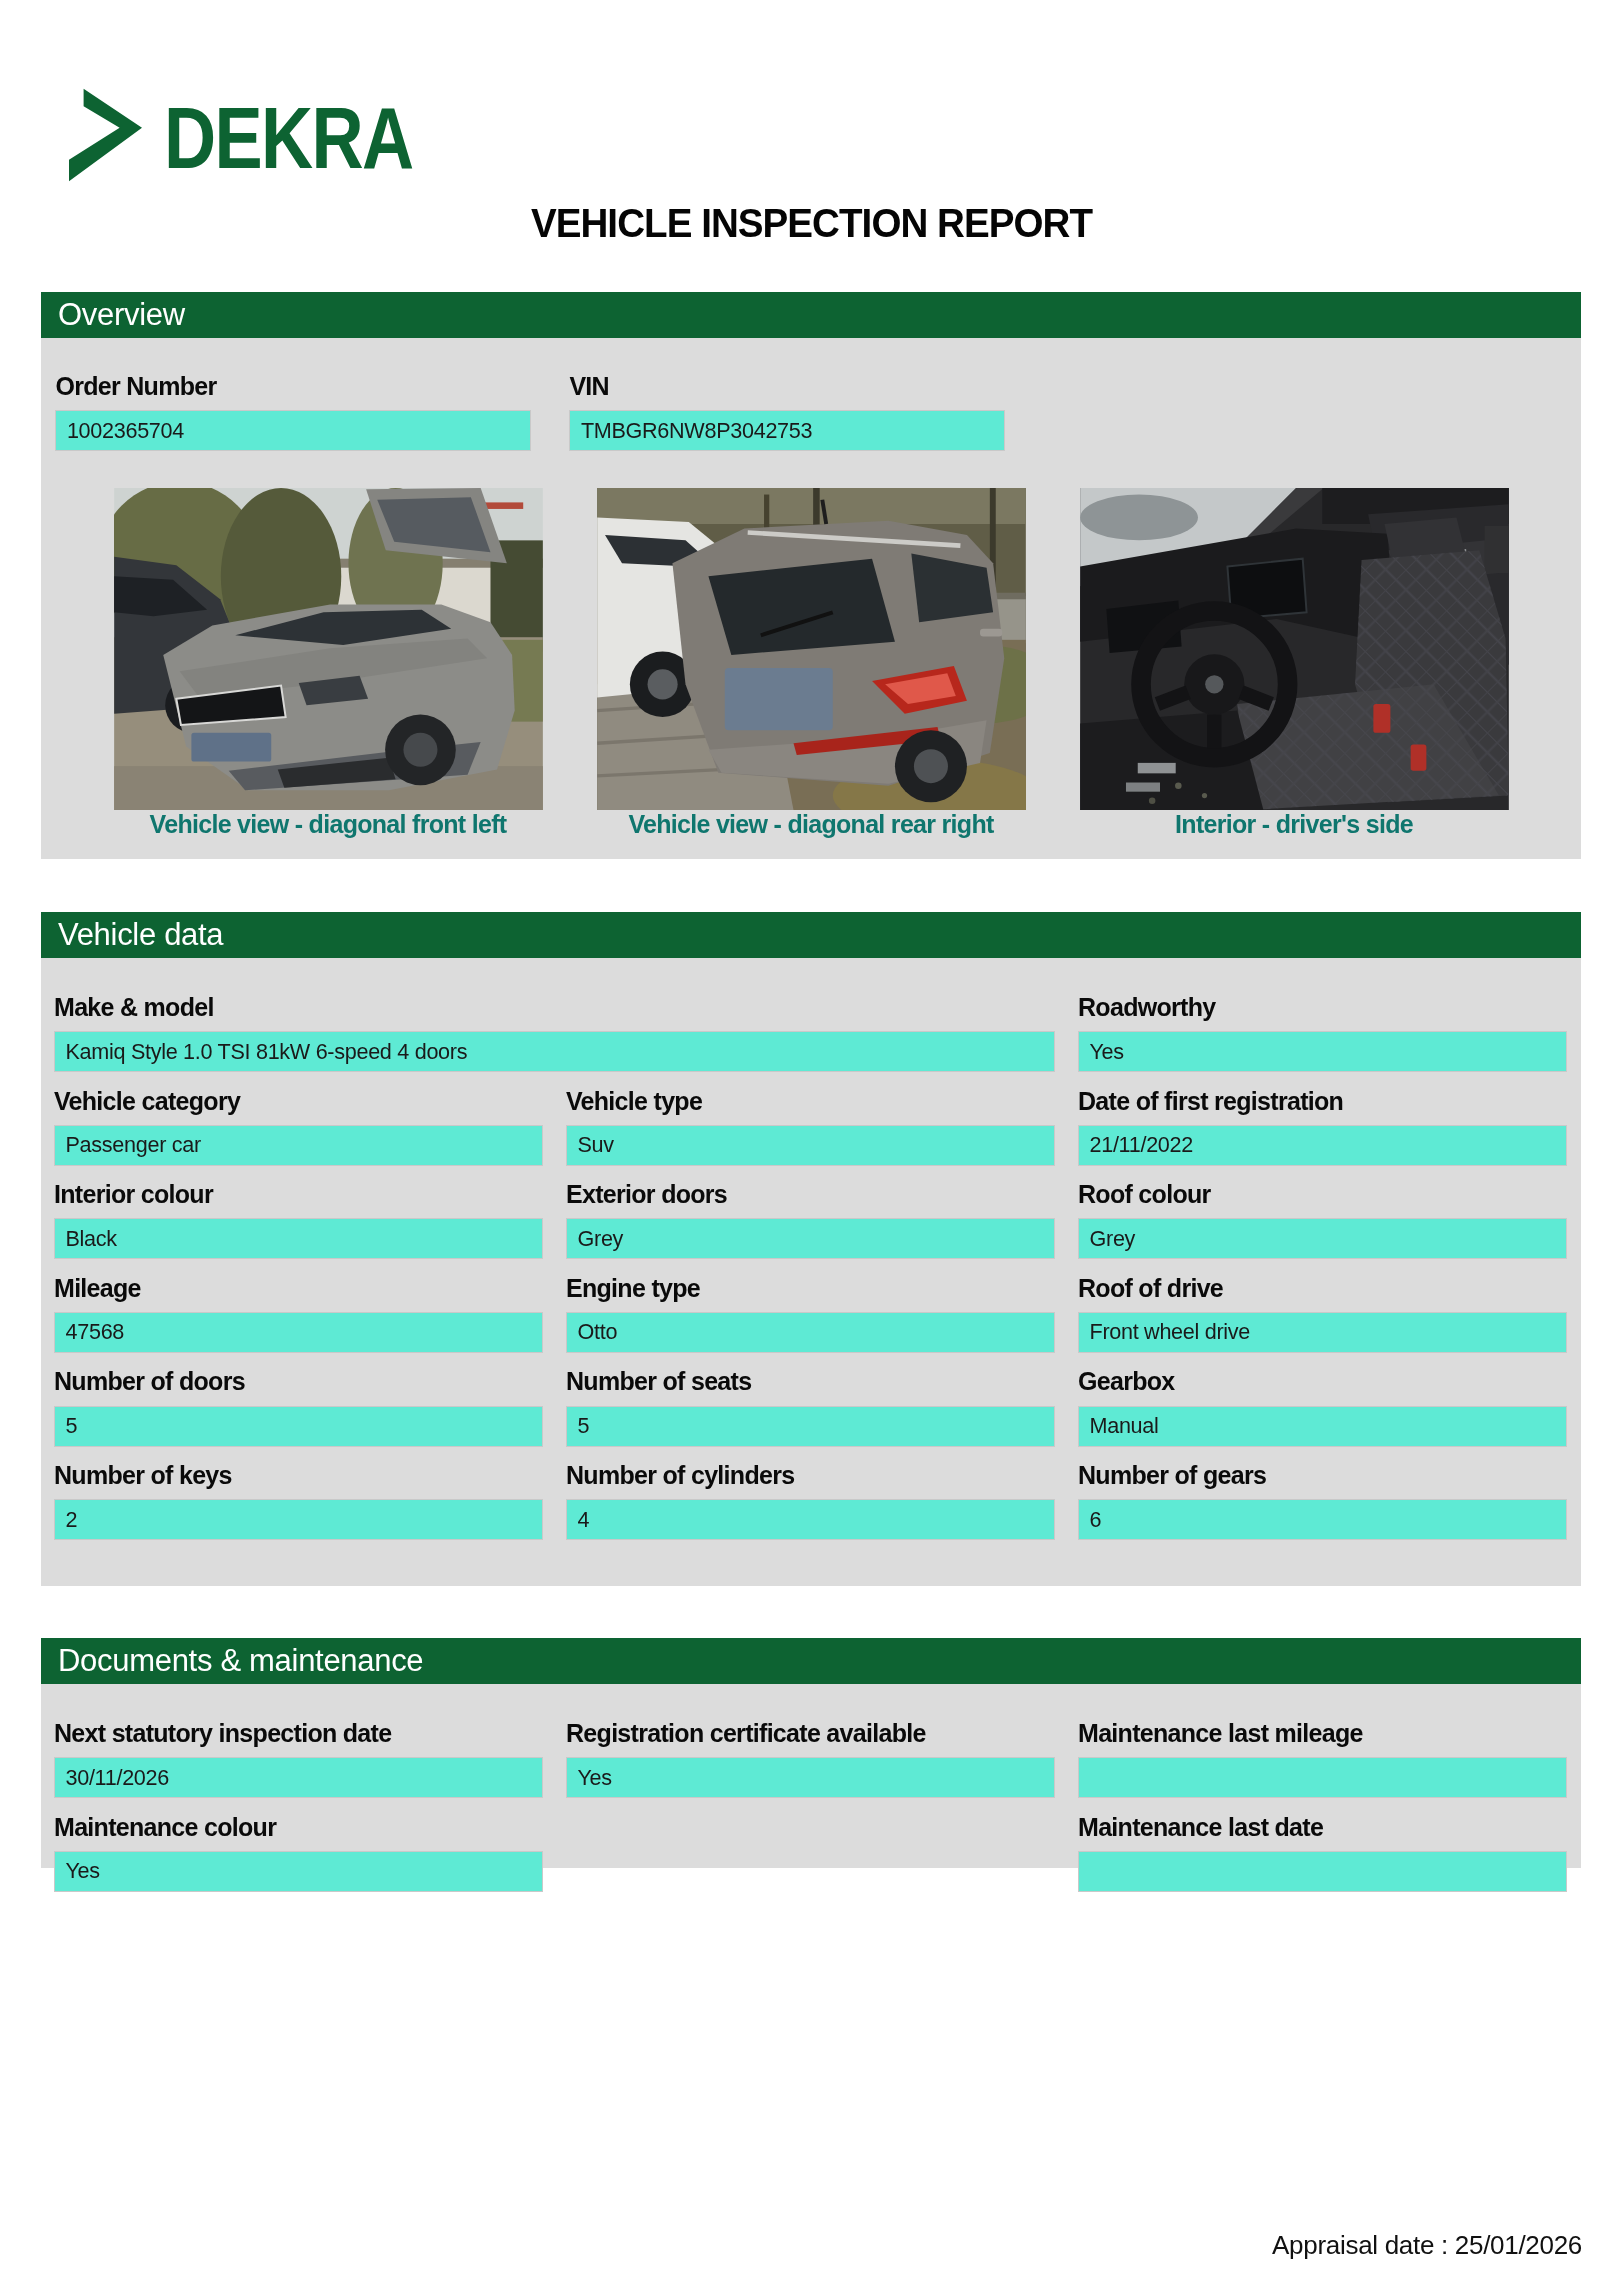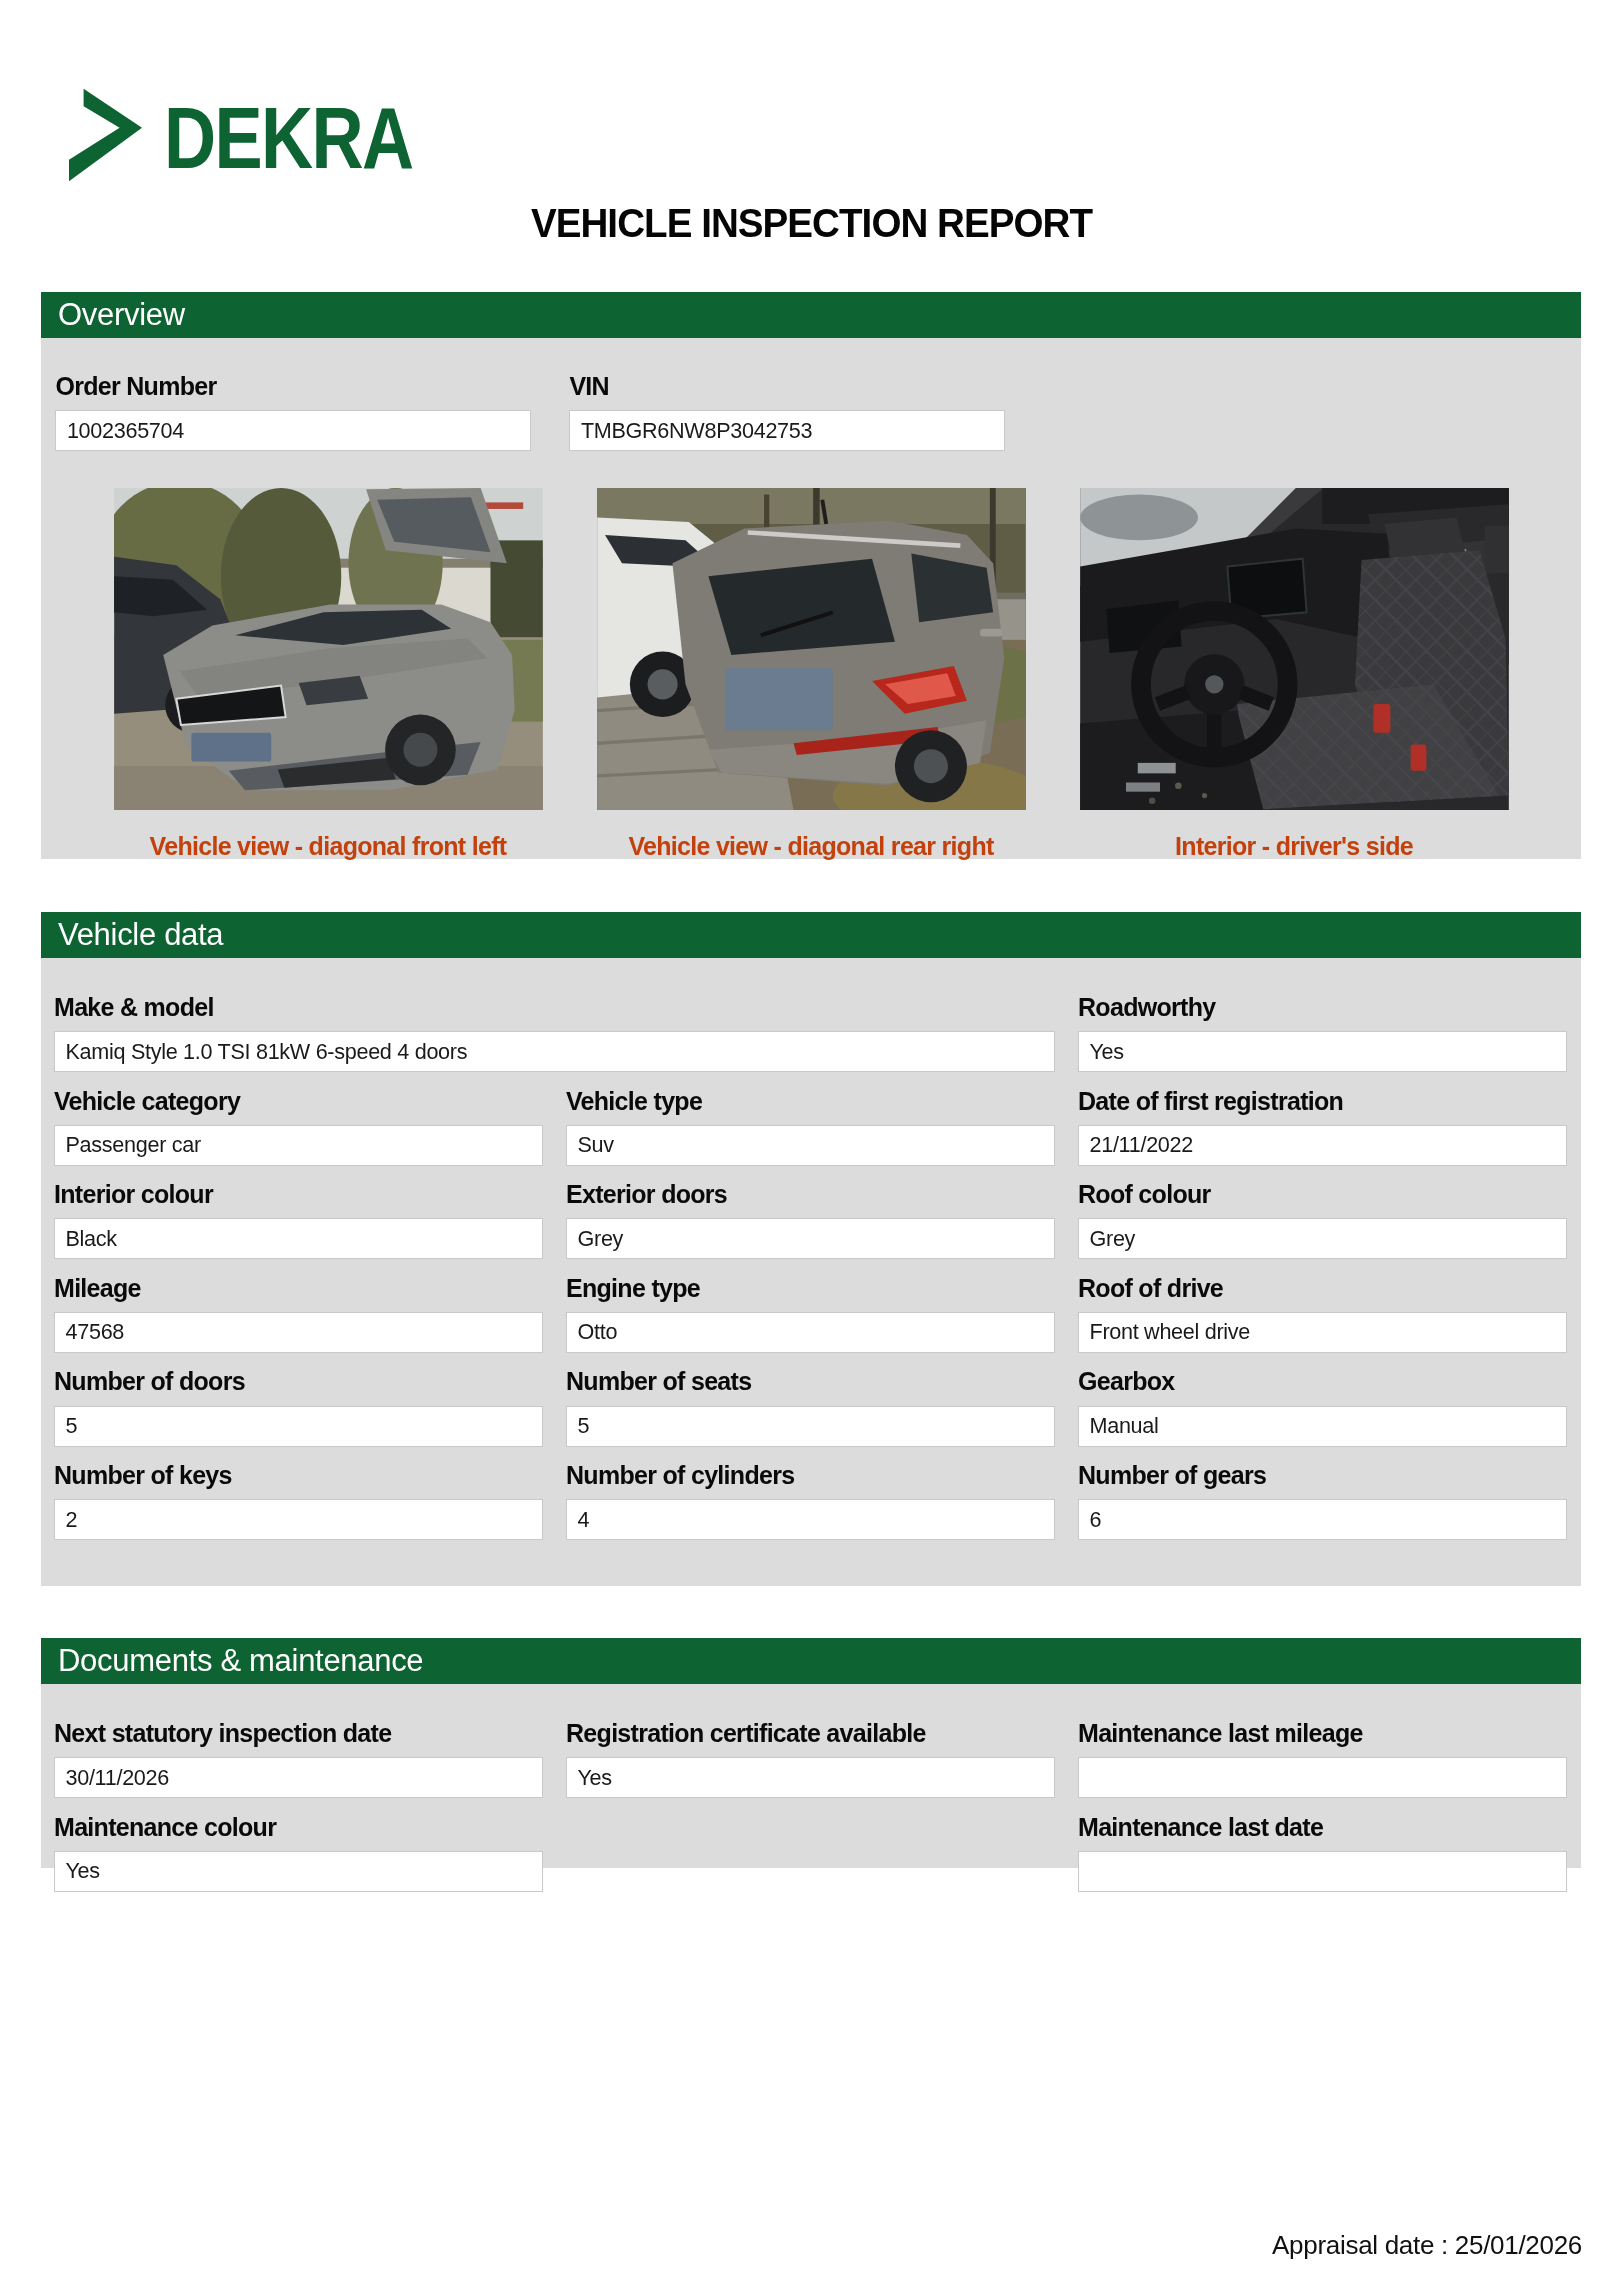--- a/index.html
+++ b/index.html
@@ -40,40 +40,40 @@
   .sec-docs { top:1638px; }
   .sec-docs .section-body { height:184px; padding:35px 13px 0 13px; }
 
   
   .field-label {
     font-size:25px; font-weight:bold; letter-spacing:-0.7px;
     margin-bottom:9.2px; height:29px; line-height:29px; color:#0a0a0a;
     white-space:nowrap;
   }
   .field-box {
-    height:41px; background:#ffffff; border:1.3px solid #c9c9c9;
+    height:41px; background:#5eead4; border:1.3px solid #c9c9c9;
     display:flex; align-items:center; padding:0 10.5px;
     font-size:21.6px; letter-spacing:-0.3px; color:#1a1a1a; white-space:nowrap;
   }
 
   .ov-fields { display:flex; gap:38px; }
   .ov-fields .f-order { width:476px; }
   .ov-fields .f-vin { width:436px; }
 
   .grid3 { display:grid; grid-template-columns:repeat(3,489px); column-gap:23px; row-gap:14.4px; }
   .span2 { grid-column:1 / span 2; }
   .col3  { grid-column:3; }
 
   
   .photo-row { margin-top:37px; display:flex; justify-content:center; gap:54px; }
   .photo-card { width:429px; }
   .photo-card svg { display:block; width:429px; height:322px; }
   .photo-caption {
-    margin-top:22px; text-align:center; font-size:25px; font-weight:bold;
-    letter-spacing:-0.7px; color:#c2410c;
+    text-align:center; font-size:25px; font-weight:bold;
+    letter-spacing:-0.7px; color:#0f766e;
   }
 
   
   .footer-note {
     position:absolute; top:2230px; right:41px;
     font-size:26px; letter-spacing:-0.3px; color:#111;
   }
 </style>
 </head>
 <body>

